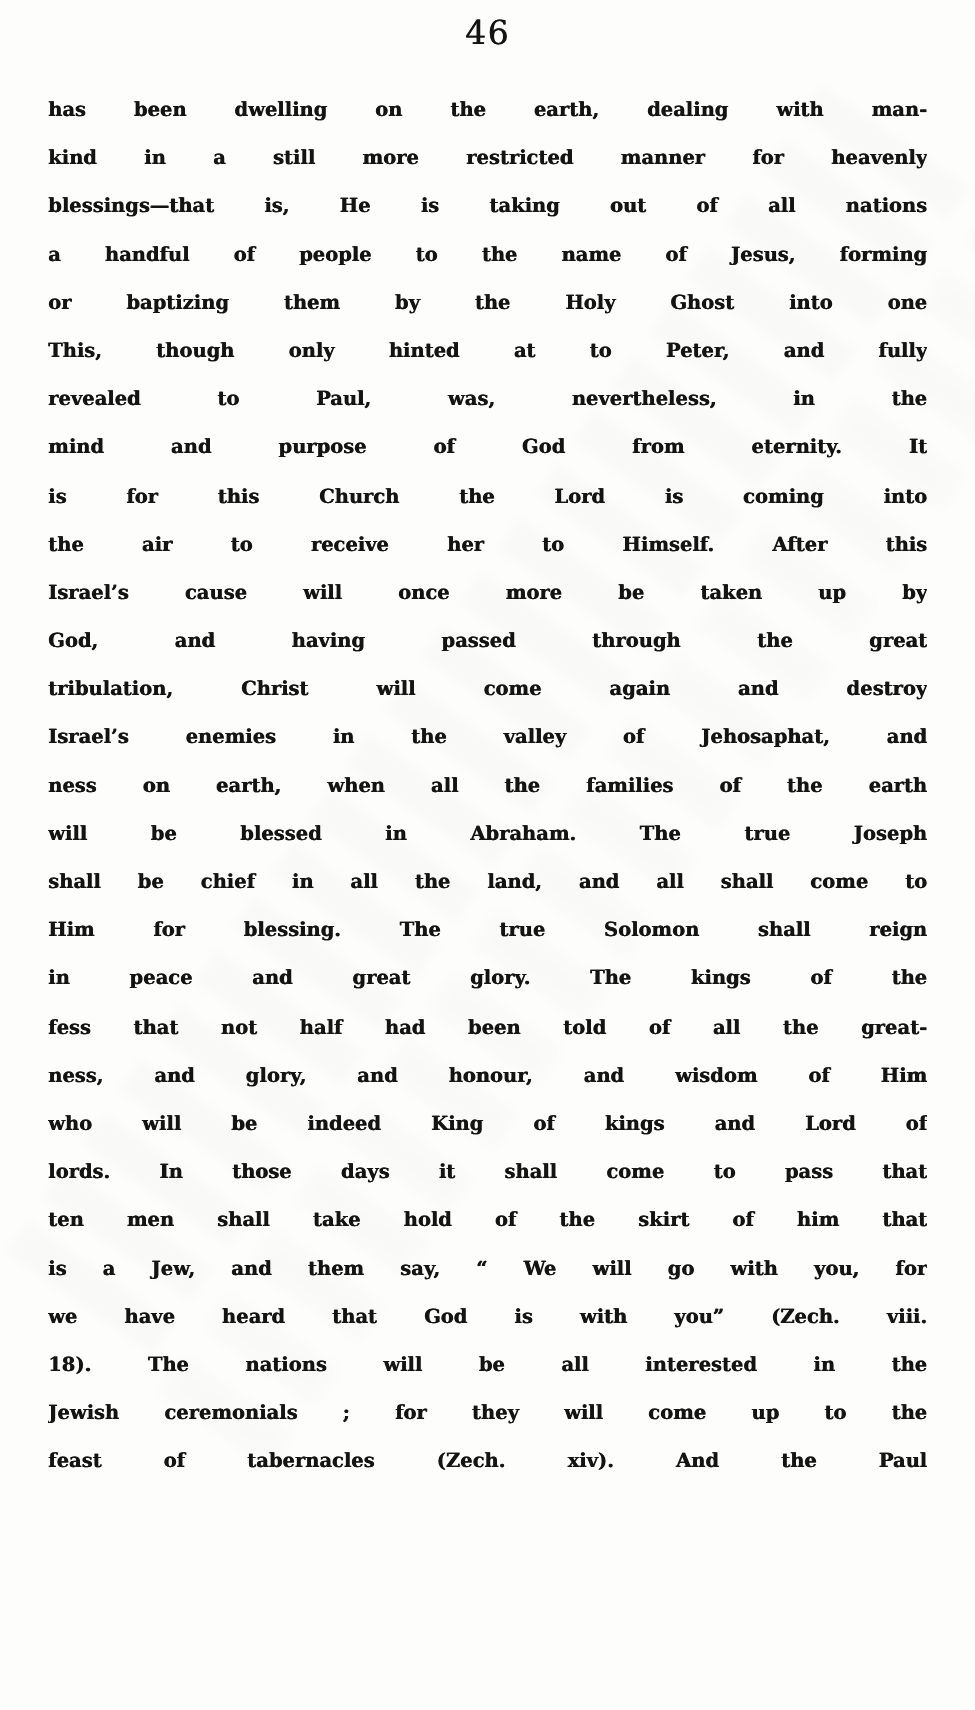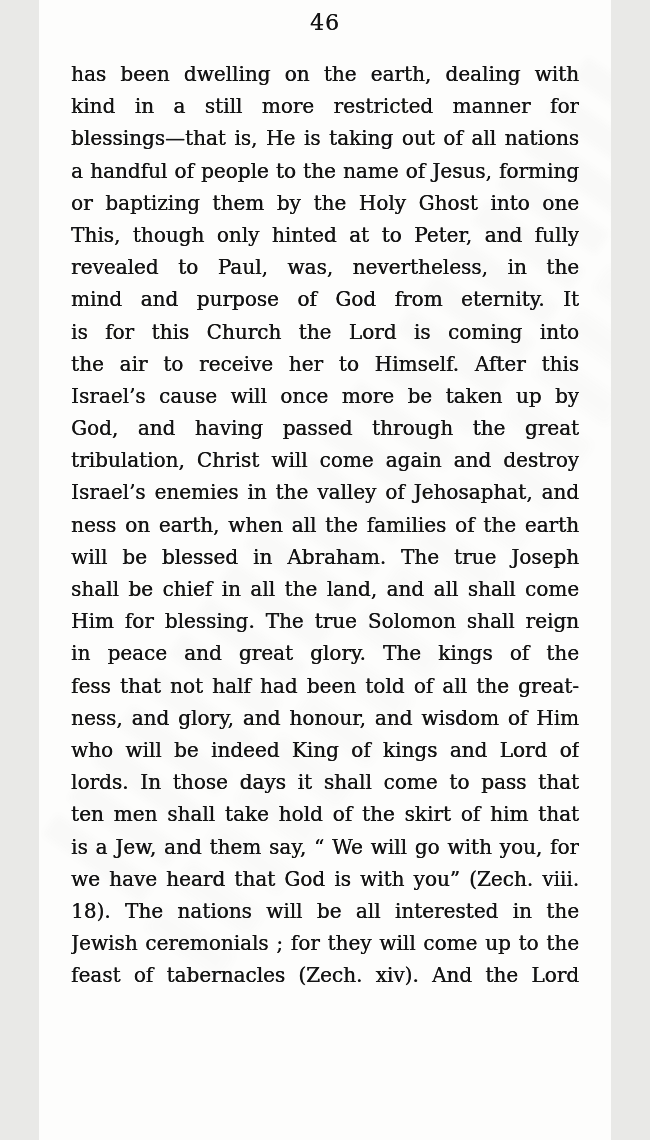--- a/index.html
+++ b/index.html
@@ -3,50 +3,51 @@
 <meta charset="utf-8">
 <style>
   html, body {
     margin: 0;
     padding: 0;
     background: #e9e9e7;
     font-family: "DejaVu Serif", "Liberation Serif", serif;
   }
   .page {
     position: relative;
-    width: 572px;
+    width: 650px;
     height: 1140px;
     margin: 0 auto;
     background: #fdfdfc;
     overflow: hidden;
     color: #141414;
   }
   .page-number {
     text-align: center;
     font-size: 22px;
     padding-top: 10px;
     letter-spacing: 1px;
     text-shadow: 0.3px 0 0 currentColor;
   }
   .text-block {
     position: absolute;
     top: 58px;
     left: 32px;
     right: 32px;
   }
   .line {
-    font-size: 20px;
+    font-size: 13px;
     line-height: 32.2px;
     height: 32.2px;
     overflow: hidden;
     text-align: justify;
     text-align-last: justify;
     -moz-text-align-last: justify;
     text-shadow: 0.35px 0 0 currentColor;
     word-spacing: 0.5px;
+    font-weight: bold;
   }
   
   .watermark {
     position: absolute;
     left: -150px;
     top: 420px;
     width: 950px;
     height: 120px;
     transform: rotate(-55deg);
     transform-origin: center;
@@ -105,15 +106,15 @@
       <div class="line">in peace and great glory. The kings of the</div>
       <div class="line">fess that not half had been told of all the great-</div>
       <div class="line">ness, and glory, and honour, and wisdom of Him</div>
       <div class="line">who will be indeed King of kings and Lord of</div>
       <div class="line">lords. In those days it shall come to pass that</div>
       <div class="line">ten men shall take hold of the skirt of him that</div>
       <div class="line">is a Jew, and them say, “ We will go with you, for</div>
       <div class="line">we have heard that God is with you” (Zech. viii.</div>
       <div class="line">18). The nations will be all interested in the</div>
       <div class="line">Jewish ceremonials ; for they will come up to the</div>
-      <div class="line">feast of tabernacles (Zech. xiv). And the Lord</div>
+      <div class="line">feast of tabernacles (Zech. xiv). And the Paul</div>
     </div>
 </div>
 
 </body></html>

